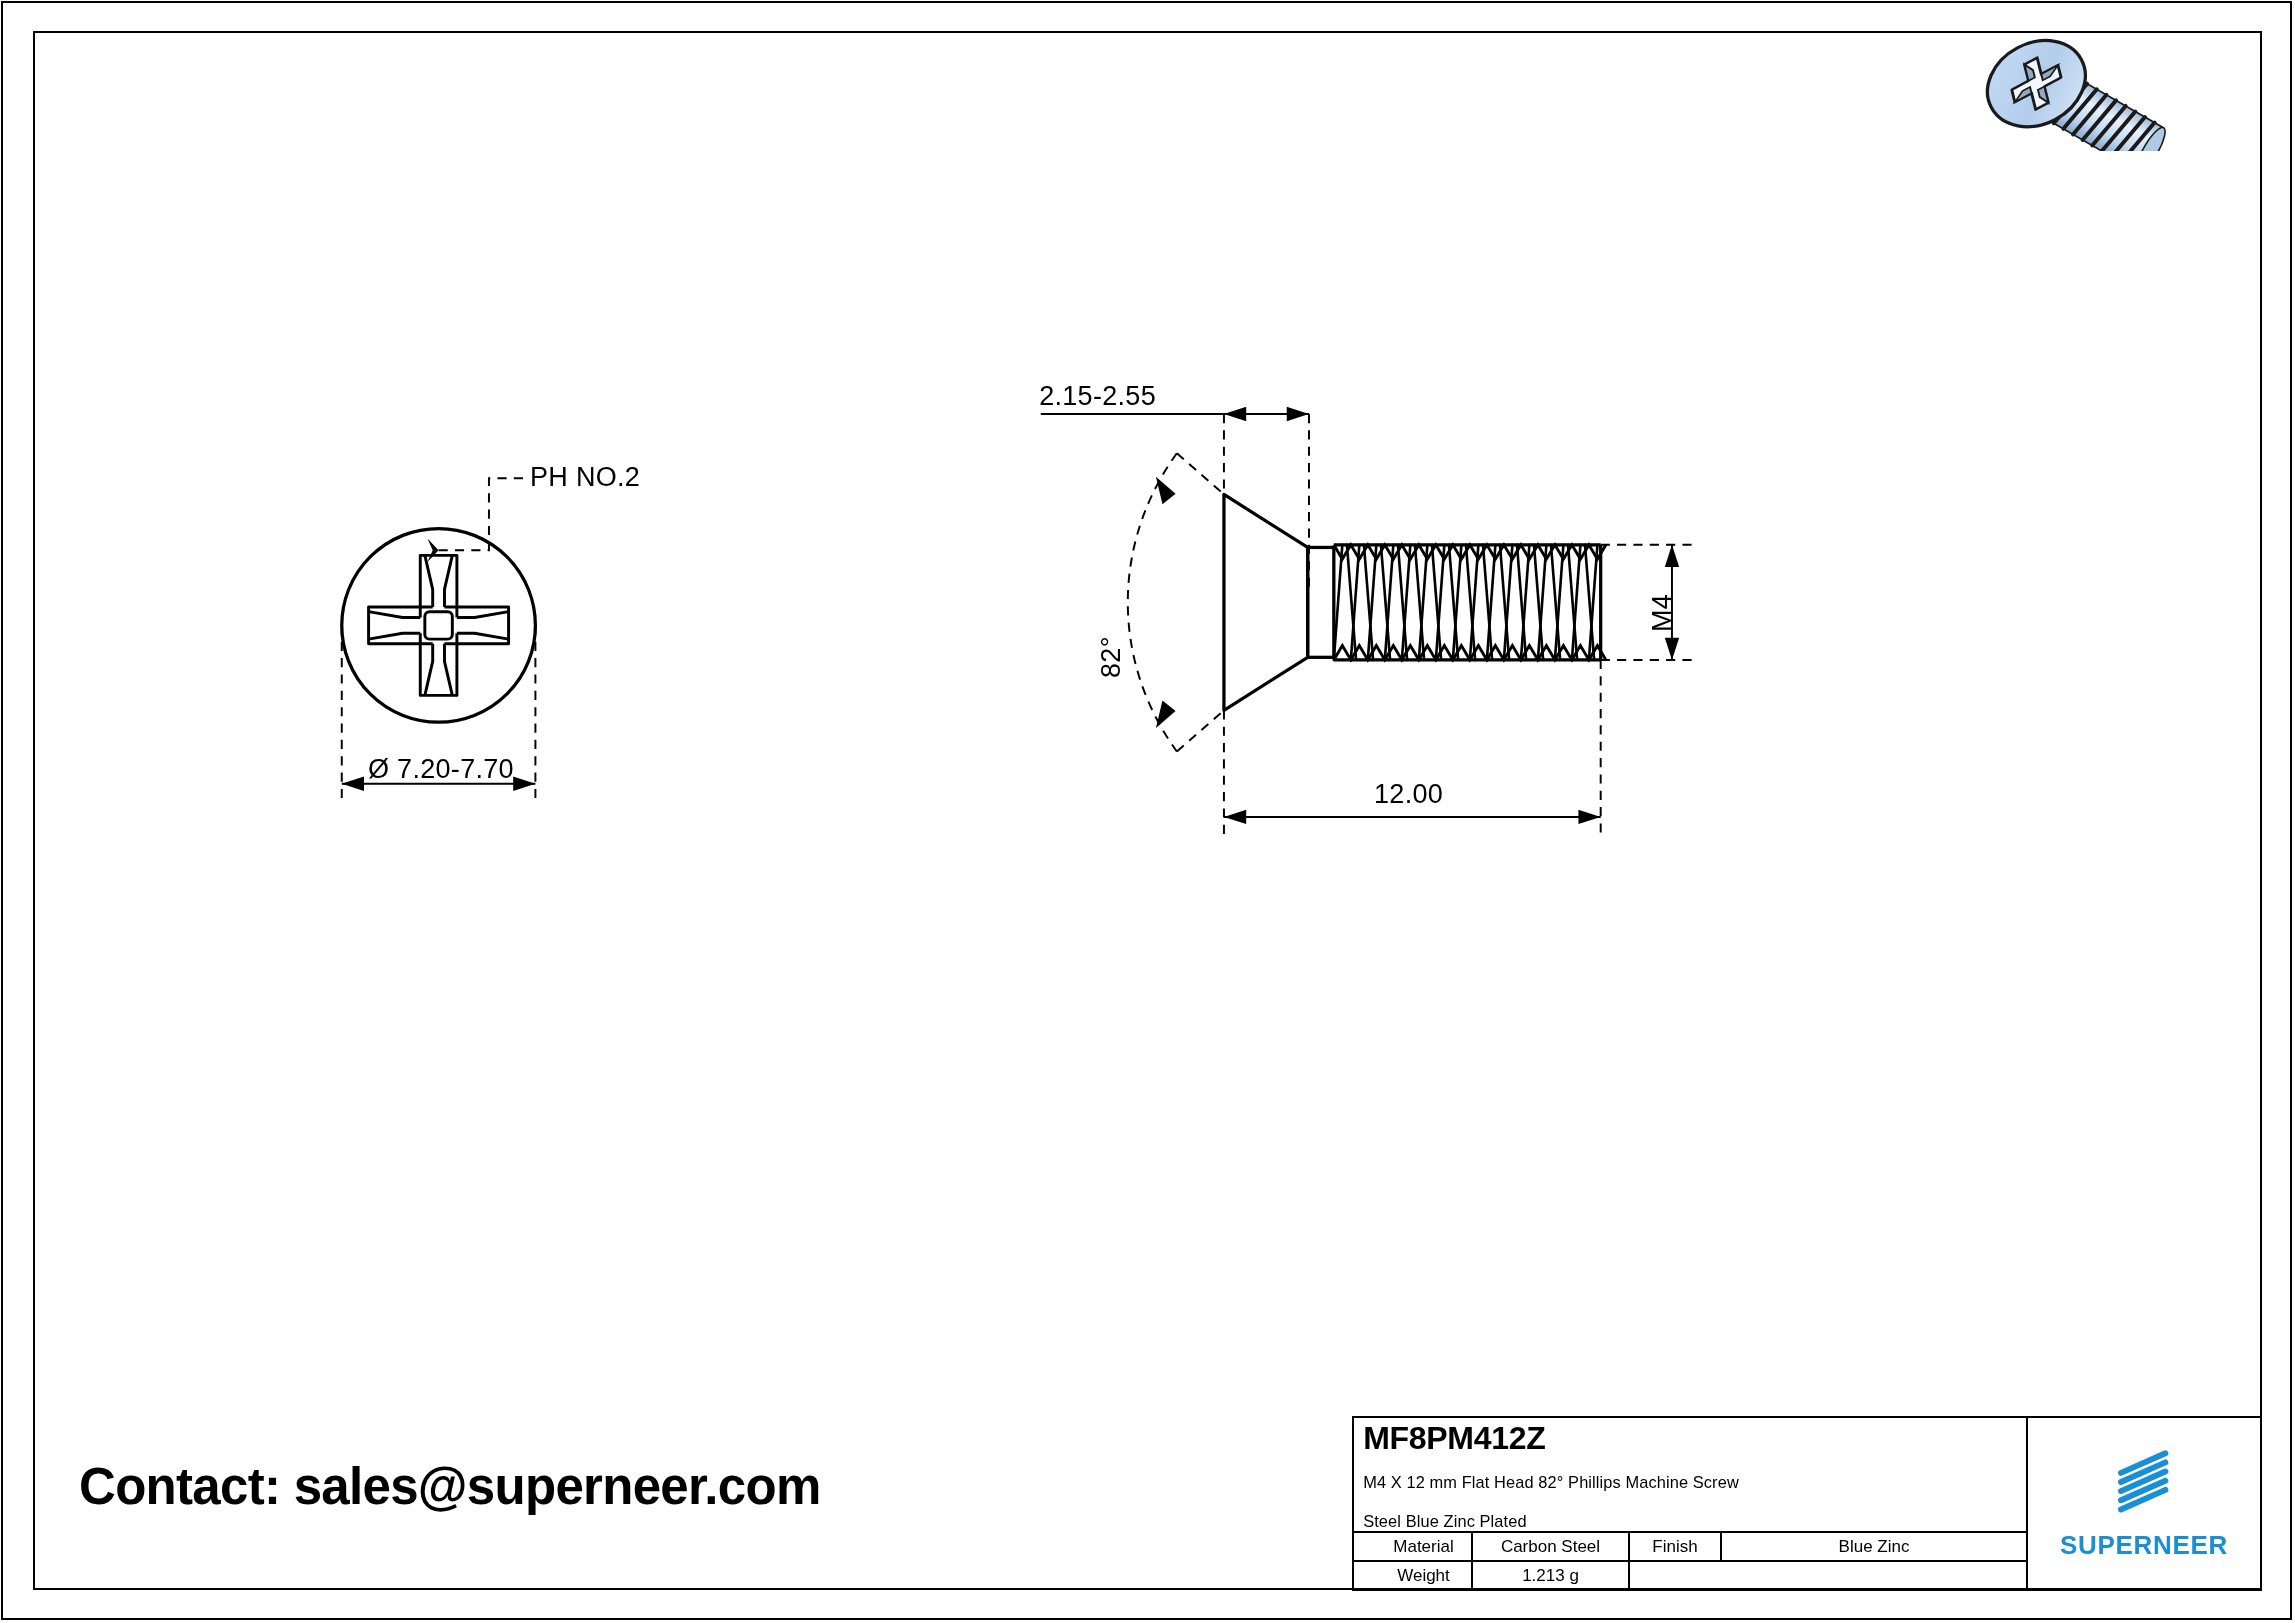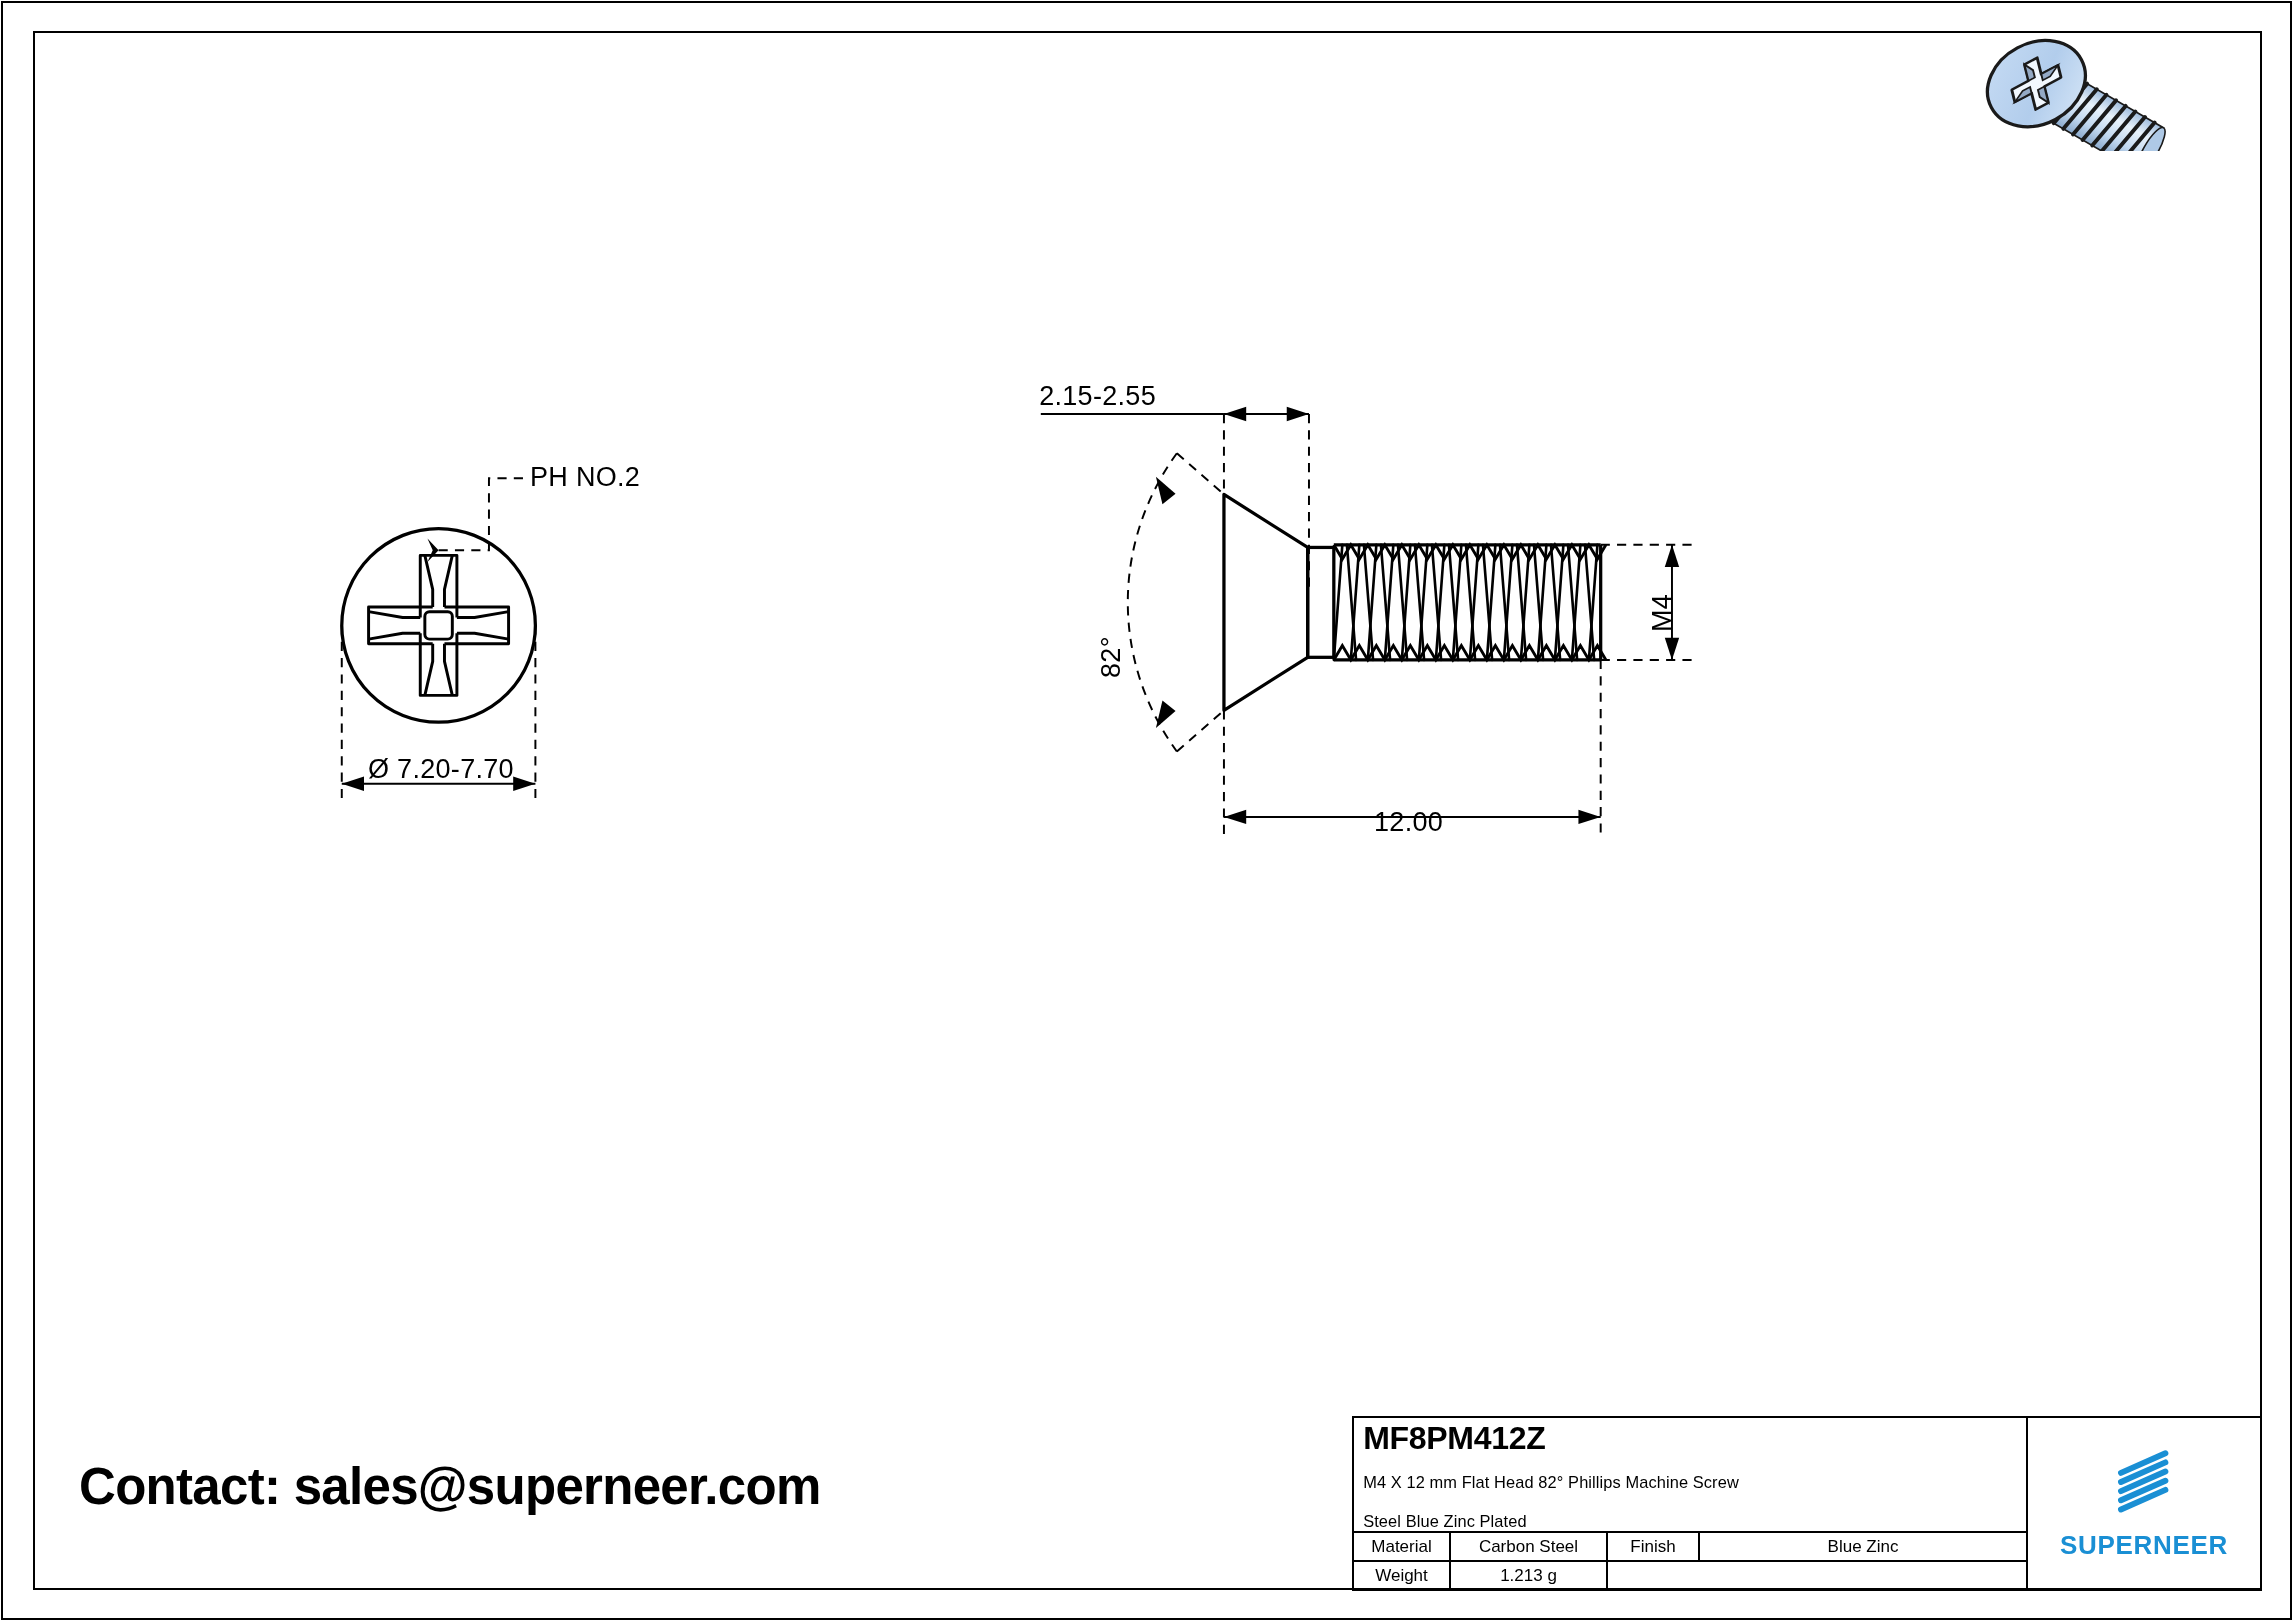--- a/index.html
+++ b/index.html
@@ -34,21 +34,21 @@
   
   #title-block{
     position:absolute;left:1352px;top:1416px;width:910px;height:175px;
     border:2px solid #000;box-sizing:border-box;display:flex;
   }
   #tb-left{flex:0 0 674px;display:flex;flex-direction:column;border-right:2px solid #000;box-sizing:border-box;}
   #tb-desc{flex:0 0 84px;box-sizing:border-box;border-bottom:2px solid #000;padding:3.9px 0 0 9.2px;}
   #tb-partno{font-size:32px;font-weight:bold;letter-spacing:-0.3px;line-height:1.02;}
   #tb-d1,#tb-d2{font-size:16.4px;line-height:1.18;letter-spacing:0.1px;margin-top:20px;}
   #tb-d1{margin-top:18px;}
-  .tb-row{display:flex;flex:1 1 0;min-height:0;}
+  .tb-row{display:flex;flex:1 1 0;min-height:0;padding-left:22px;}
   .tb-row.first{border-bottom:2px solid #000;}
   .tb-cell{display:flex;align-items:center;justify-content:center;box-sizing:border-box;font-size:17px;}
   .tb-cell.bd{border-right:2px solid #000;}
   .c-mat-k{flex:0 0 97px;}
   .c-mat-v{flex:0 0 157px;}
   .c-fin-k{flex:0 0 92px;}
   .c-fin-v{flex:1 1 auto;}
   .c-wt-k{flex:0 0 97px;text-align:right;}
   .c-wt-v{flex:0 0 157px;}
   .c-url{flex:1 1 auto;color:#1a7fd4;}
@@ -254,21 +254,21 @@
         <line x1="866" y1="428" x2="866" y2="700" stroke="#000" stroke-width="3" stroke-dasharray="14 11"></line>
         <line x1="290" y1="668" x2="866" y2="668" stroke="#000" stroke-width="3"></line>
         <polygon points="290,668 324,657 324,679" fill="#000"></polygon>
         <polygon points="866,668 832,657 832,679" fill="#000"></polygon>
       </g>
     </svg>
 
     <div class="lbl" style="left:5.2px;top:3.3px;">2.15-2.55</div>
     <div class="lbl lbl-rot" style="left:64px;top:298px;">82°</div>
     <div class="lbl lbl-rot" style="left:615px;top:252px;">M4</div>
-    <div class="lbl" style="left:340px;top:401px;margin-top:28px;">12.00</div>
+    <div class="lbl" style="left:340px;top:401px;">12.00</div>
   </div>
 
   <div id="contact-line">Contact: sales@superneer.com</div>
 
   <div id="title-block">
 
     <div id="tb-left">
 
       <div id="tb-desc">
         <div id="tb-partno">MF8PM412Z</div>

